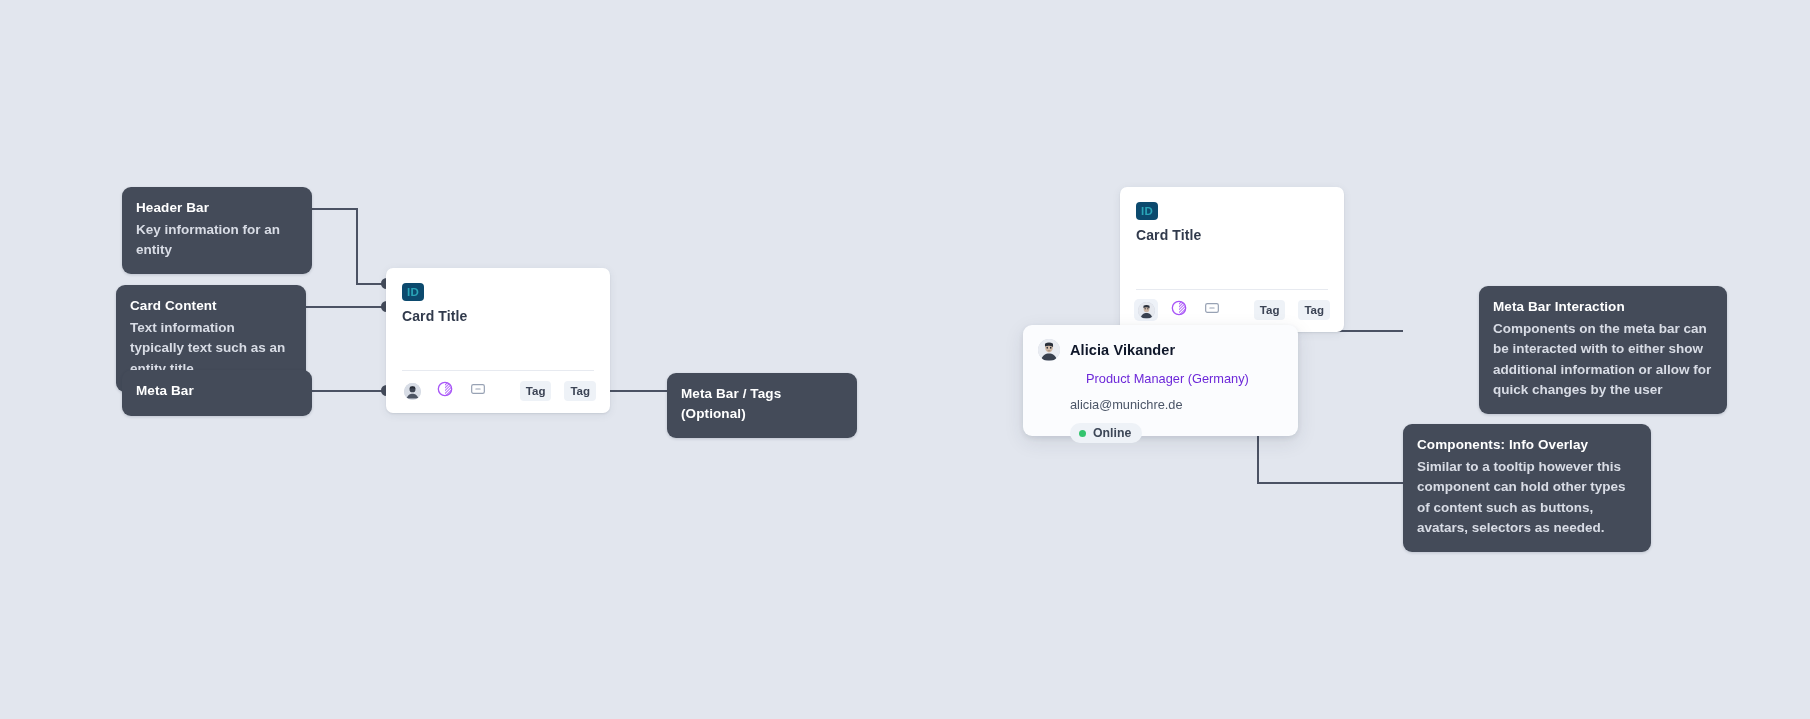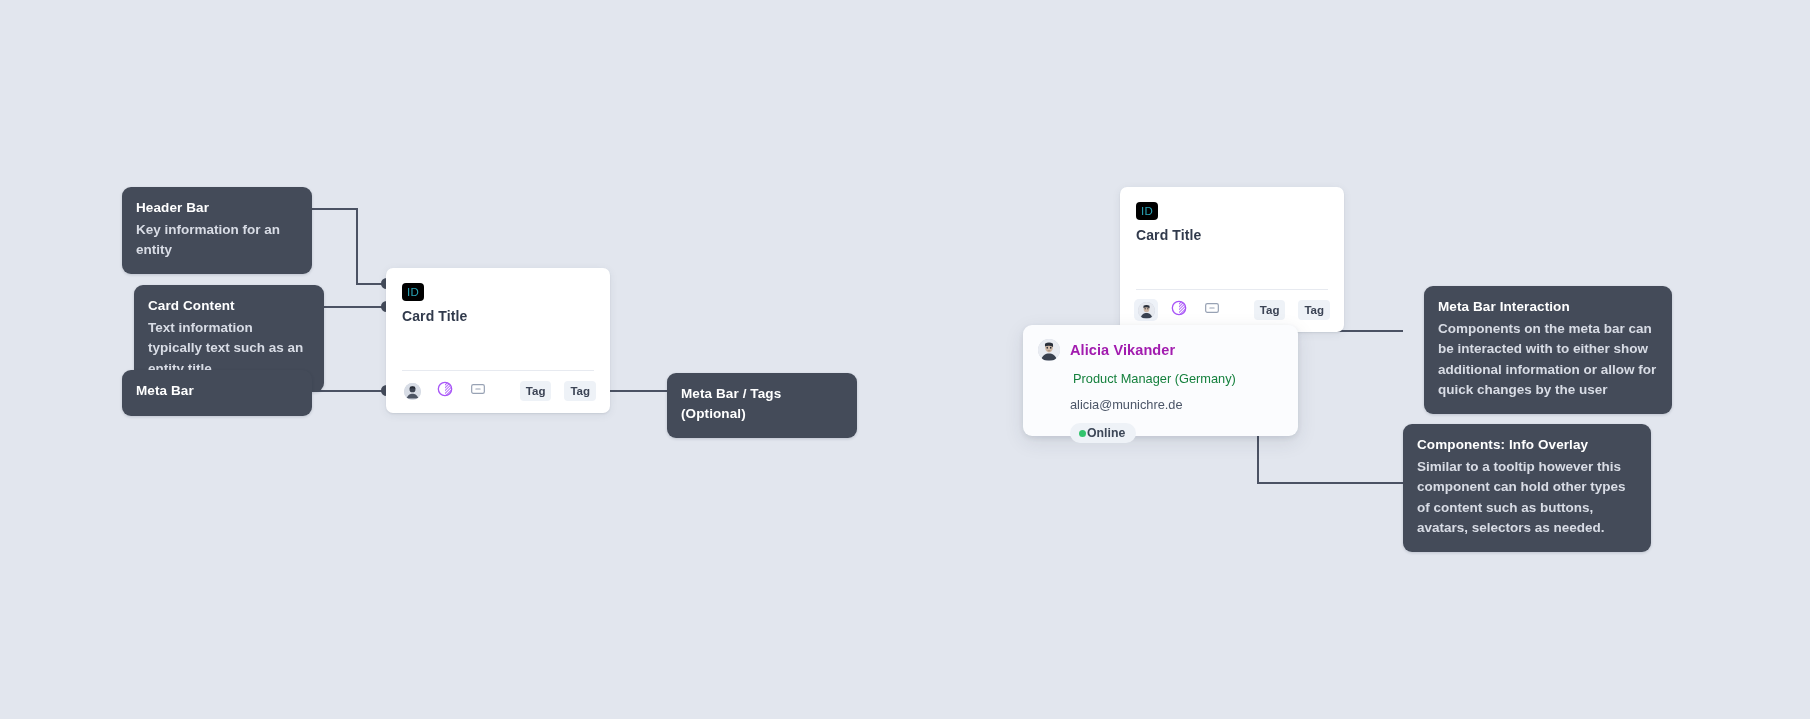--- a/index.html
+++ b/index.html
@@ -61,24 +61,24 @@
     position: absolute;
     background: #ffffff;
     border-radius: 7px;
     box-shadow: 0 1px 2px rgba(40,50,70,.10), 0 2px 10px rgba(40,50,70,.07);
     display: flex;
     flex-direction: column;
   }
   .card-head { padding: 14px 16px 0 16px; }
   .id-badge {
     display: inline-block;
-    background: #000000;
+    background: #0c4a6e;
     color: #2aa5b8;
     font-size: 11.5px;
-    font-weight: 400;
+    font-weight: 700;
     letter-spacing: .3px;
     border-radius: 4px;
     padding: 2px 5px;
     line-height: 1.25;
   }
   .card-title {
     margin-top: 7px;
     font-size: 14px;
     font-weight: 600;
     color: #313a4c;
@@ -136,43 +136,43 @@
     padding: 14px 16px 14px 15px;
   }
   .ov-row { display: flex; align-items: center; gap: 10px; }
   .ov-avatar {
     width: 22px; height: 22px; border-radius: 50%;
     overflow: hidden; background: #d4d9e2; flex: none; display:block;
   }
   .ov-name {
     font-size: 14.5px;
     font-weight: 600;
-    color: #a21caf;
+    color: #0f172a;
     letter-spacing: .1px;
   }
   .ov-role {
     margin-top: 10px;
-    margin-left: 35px;
+    margin-left: 48px;
     font-size: 12.8px;
-    color: #15803d;
+    color: #6d28d9;
     font-weight: 500;
   }
   .ov-mail {
     margin-top: 11px;
     margin-left: 32px;
     font-size: 12.8px;
     color: #4b5567;
     font-weight: 500;
   }
   .ov-status {
     margin-top: 11px;
     margin-left: 32px;
     display: inline-flex;
     align-items: center;
-    gap: 1px;
+    gap: 7px;
     background: #eef2f7;
     border-radius: 11px;
     padding: 3px 11px 3px 9px;
   }
   .status-dot {
     width: 7px; height: 7px; border-radius: 50%;
     background: #33c46e; flex: none;
   }
   .ov-status-label {
     font-size: 12.3px;
@@ -204,34 +204,34 @@
 
   <div class="line v" style="left:1257px; top:424px; height:60px;"></div>
   <div class="line h" style="left:1257px; top:482px; width:148px;"></div>
   <div class="dot" style="left:1252px; top:419px;"></div>
 
   <div class="callout" style="left:122px; top:187px; width:190px;">
     <div class="c-title">Header Bar</div>
     <div class="c-body">Key information for an entity</div>
   </div>
 
-  <div class="callout" style="left:134px; top:285px; width:190px;">
+  <div class="callout" style="left:116px; top:285px; width:190px;">
     <div class="c-title">Card Content</div>
     <div class="c-body">Text information typically text such as an entity title</div>
   </div>
 
   <div class="callout" style="left:122px; top:370px; width:190px;">
     <div class="c-title">Meta Bar</div>
   </div>
 
   <div class="callout" style="left:667px; top:373px; width:190px;">
     <div class="c-title">Meta Bar / Tags (Optional)</div>
   </div>
 
-  <div class="callout" style="left:1424px; top:286px; width:248px;">
+  <div class="callout" style="left:1479px; top:286px; width:248px;">
     <div class="c-title">Meta Bar Interaction</div>
     <div class="c-body">Components on the meta bar can be interacted with to either show additional information or allow for quick changes by the user</div>
   </div>
 
   <div class="callout" style="left:1403px; top:424px; width:248px;">
     <div class="c-title">Components: Info Overlay</div>
     <div class="c-body">Similar to a tooltip however this component can hold other types of content such as buttons, avatars, selectors as needed.</div>
   </div>
 
   <div class="card" style="left:386px; top:268px; width:224px; height:145px;">

